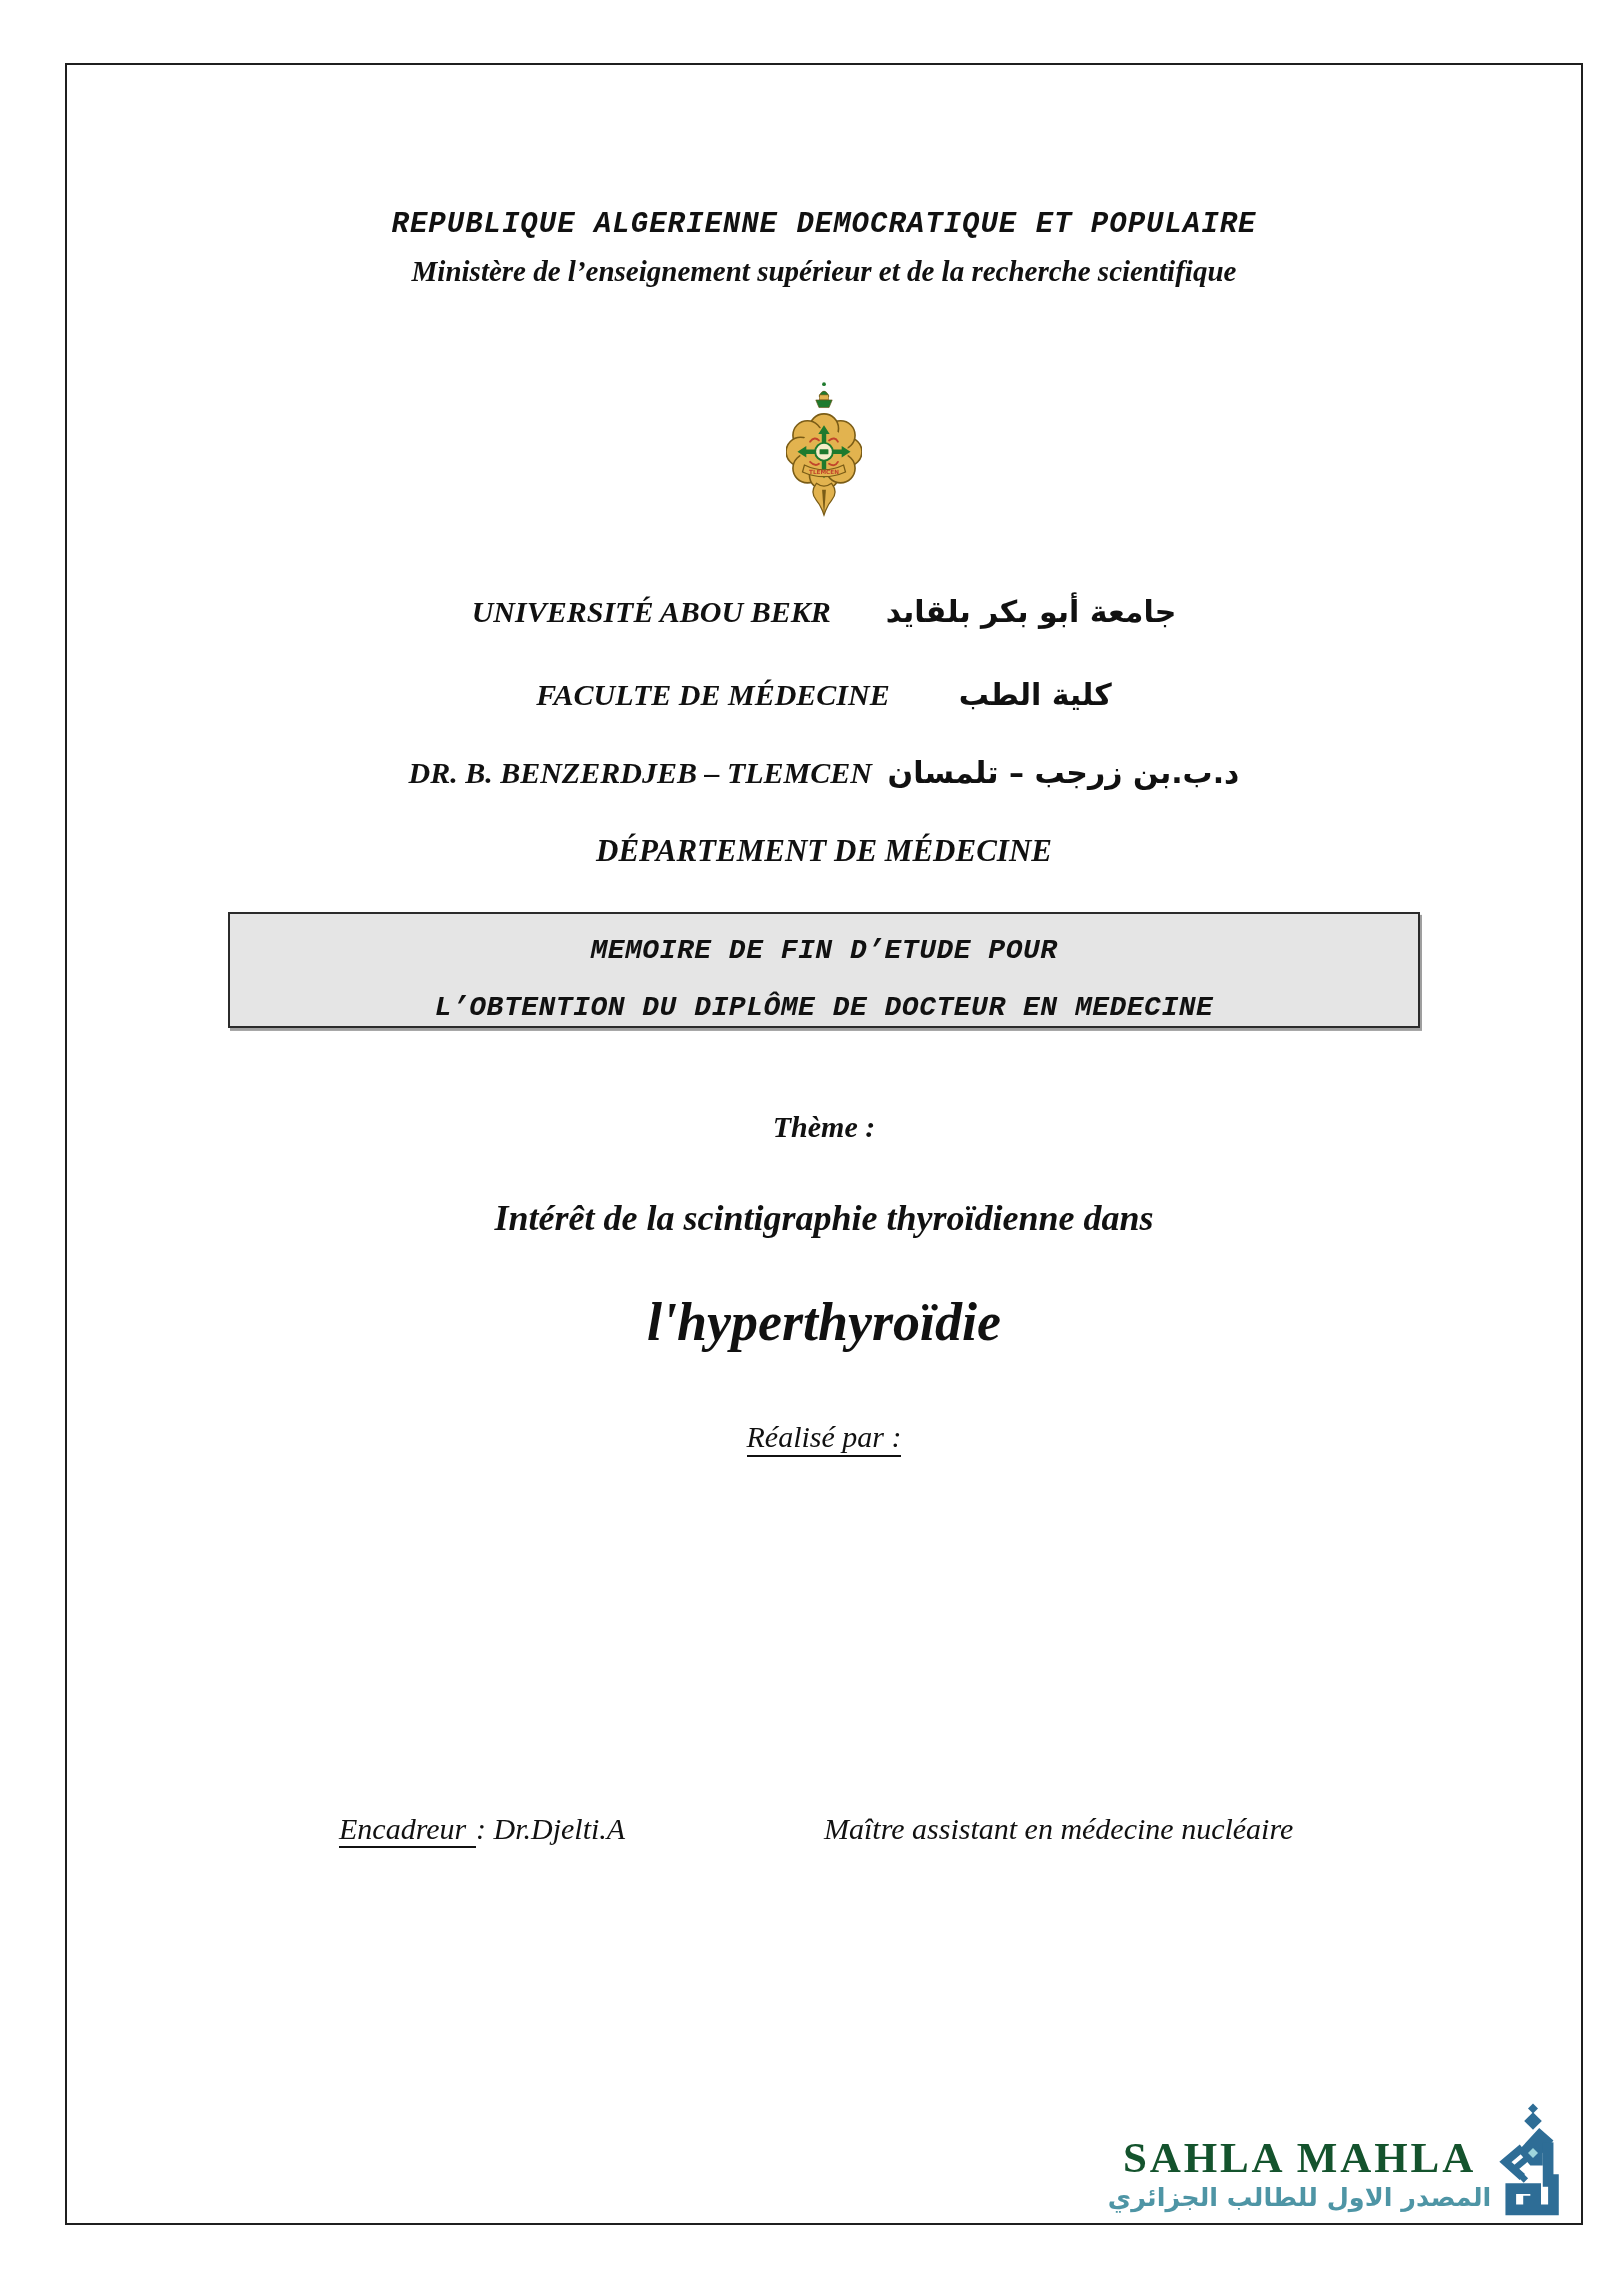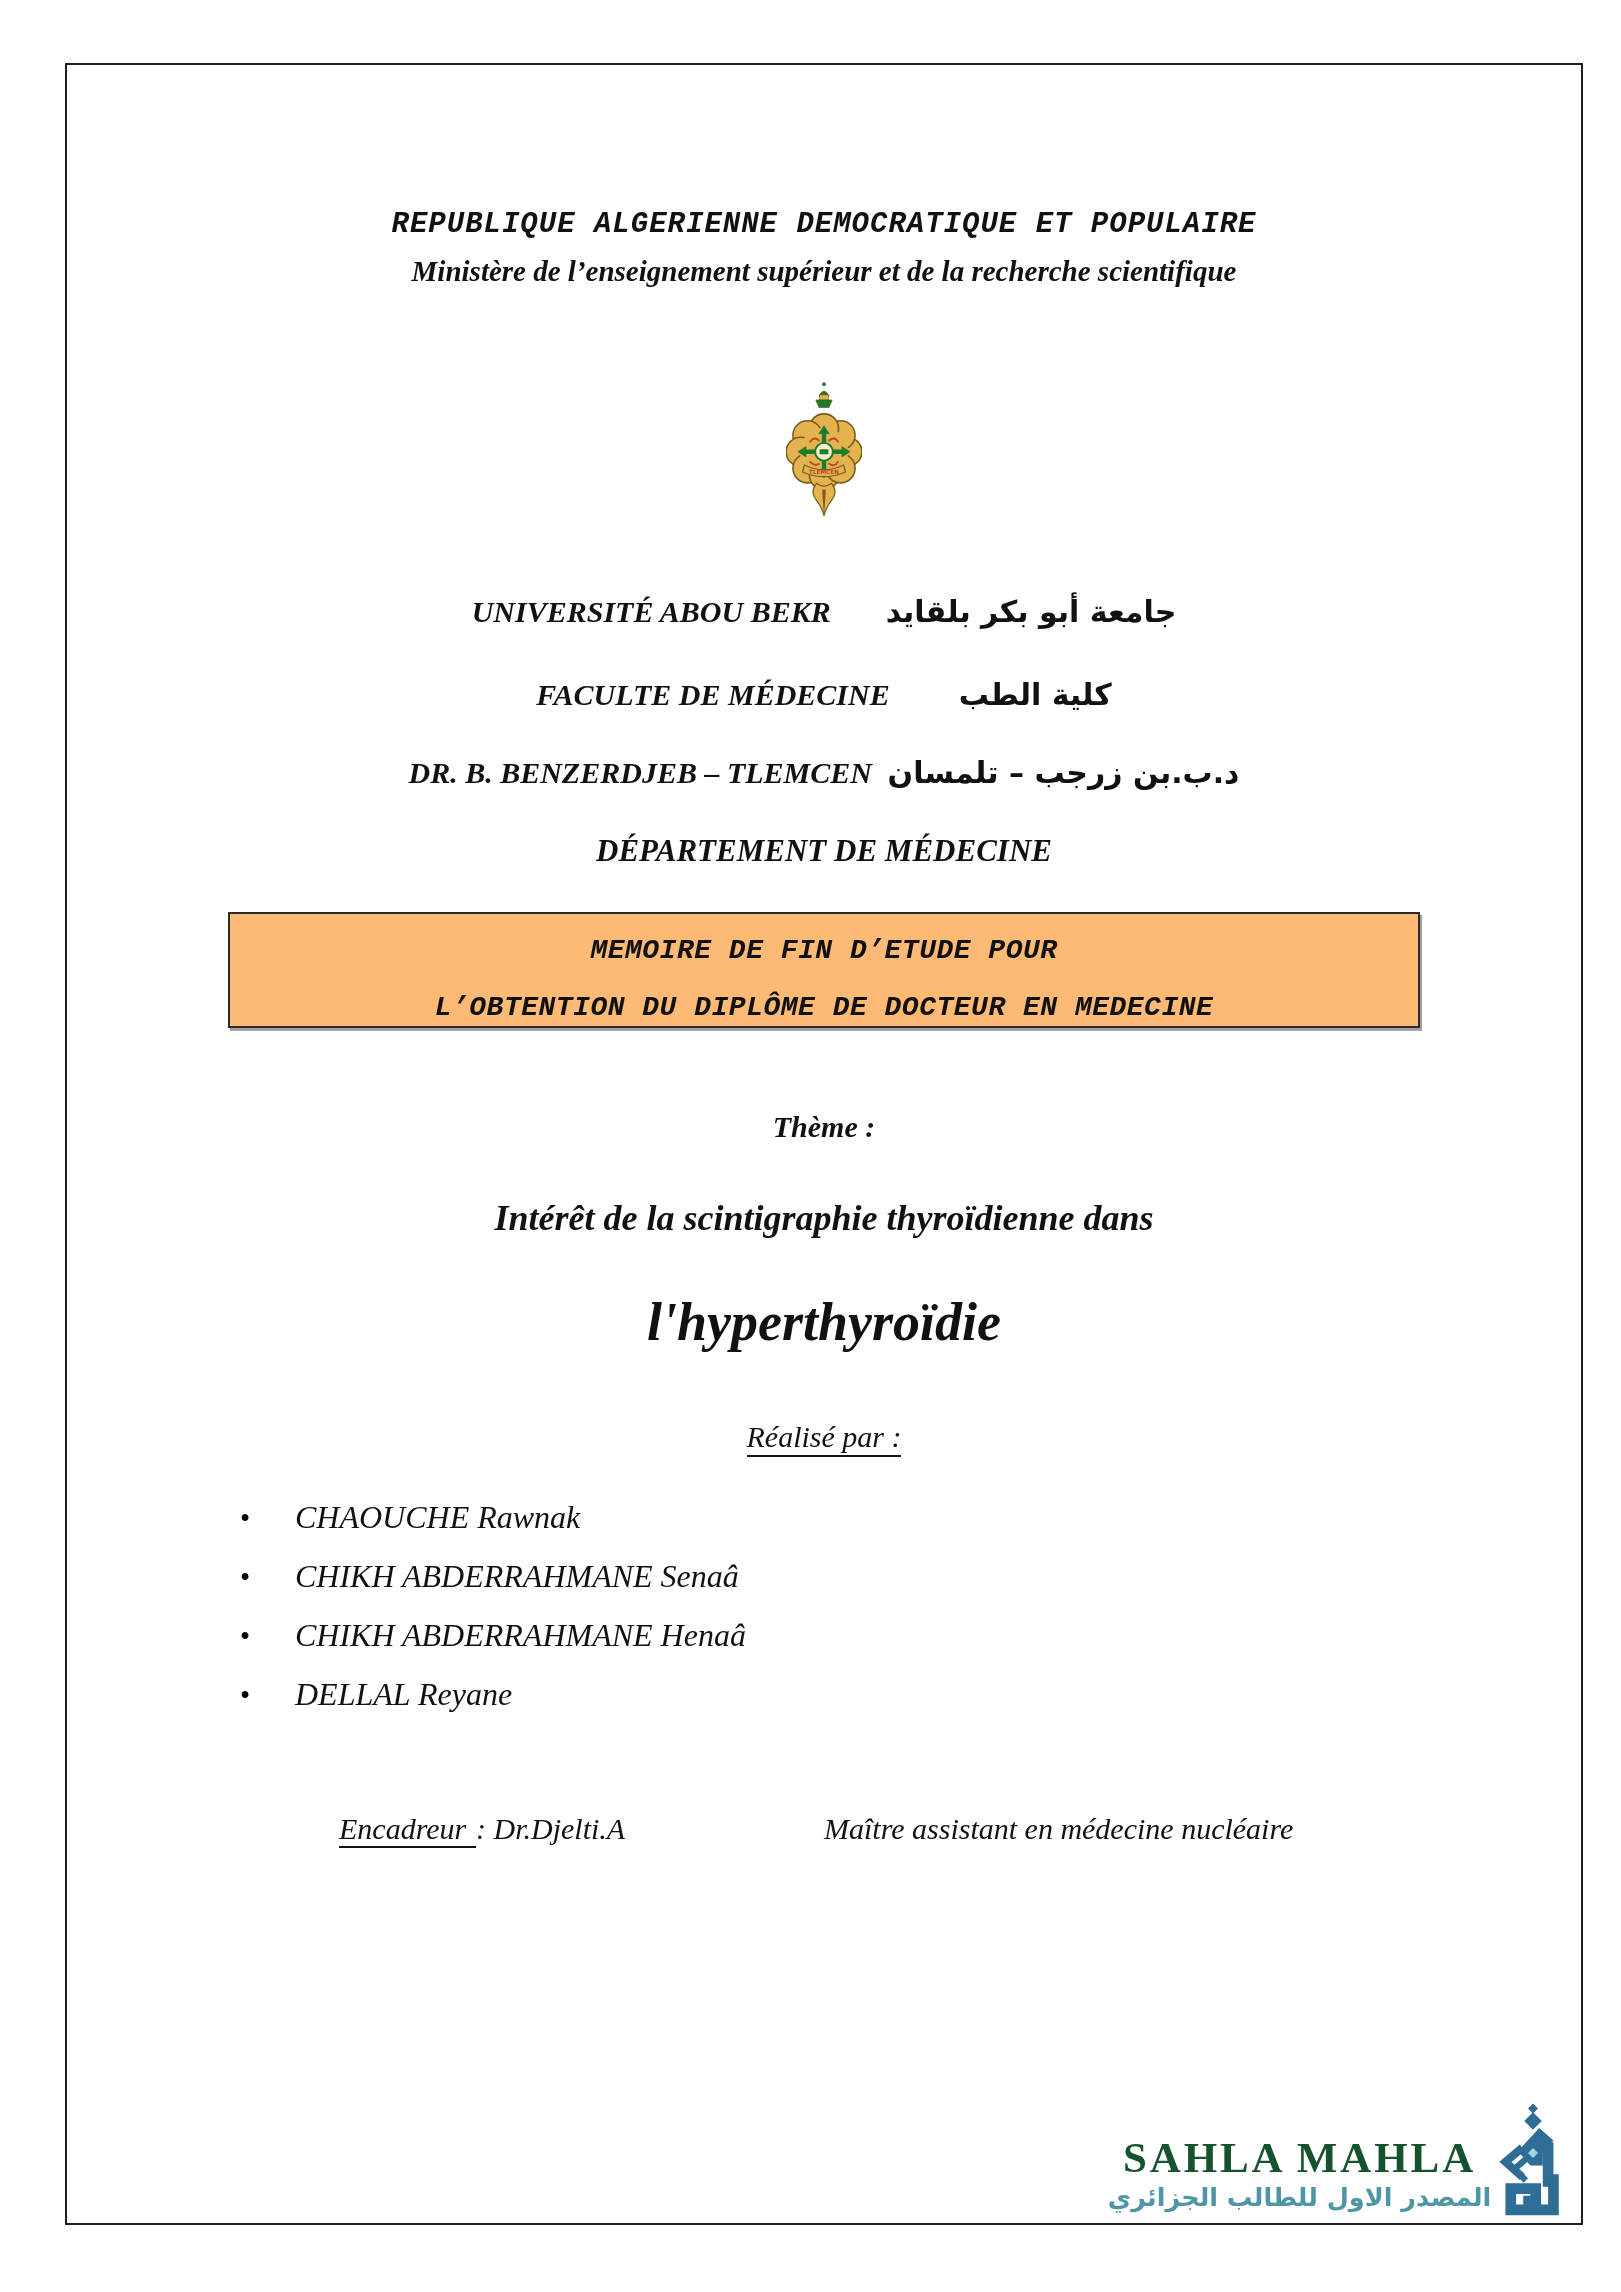--- a/index.html
+++ b/index.html
@@ -23,21 +23,21 @@
   .emblem-row{top:316px;}
   .university{top:529px;font-size:30px;}
   .faculty{top:612px;font-size:30px;}
   .hospital{top:690px;font-size:30px;}
   .department{top:768px;font-size:31px;}
   .gap-lg{display:inline-block;width:55px;}
   .gap-md{display:inline-block;width:69px;}
   .gap-sm{display:inline-block;width:15.7px;}
 
   .memoir-box{position:absolute;top:847px;left:50%;transform:translateX(-50%);
-              width:1192px;height:116px;border:2.9px solid #2b2b2b;background:#fdba74;
+              width:1192px;height:116px;border:2.9px solid #2b2b2b;background:#e5e5e5;
               box-shadow:2px 2.9px 0 #9f9f9f;box-sizing:border-box;text-align:center;}
   .memoir-box .bl{font-size:28px;line-height:57px;letter-spacing:0.5px;}
   .memoir-box .bl1{margin-top:7.8px;}
 
   .theme{top:1045px;font-size:30px;}
   .title1{top:1123px;font-size:36px;line-height:61px;}
   .title2{top:1227px;font-size:54px;line-height:61px;}
   .realise{top:1355px;font-size:30px;}
   .u-line{display:inline-block;border-bottom:2px solid #111;padding-bottom:1px;}
 
@@ -142,26 +142,20 @@
 
   <div class="row theme serif-bi">Thème :</div>
 
   <div class="row title1 serif-bi">Intérêt de la scintigraphie thyroïdienne dans</div>
   <div class="row title2 serif-bi">l'hyperthyroïdie</div>
 
   <div class="row realise serif-i">
     <span class="u-line">Réalisé par :</span>
   </div>
 
-  <ul class="authors">
-    <li>CHAOUCHE Rawnak</li>
-    <li>CHIKH ABDERRAHMANE Senaâ</li>
-    <li>CHIKH ABDERRAHMANE Henaâ</li>
-    <li>DELLAL Reyane</li>
-  </ul>
 
   <div class="encadreur-row">
     <span class="enc-left serif-i">
       <span class="enc-label">Encadreur</span><span>: Dr.Djelti.A</span>
     </span>
     <span class="enc-right serif-i">Maître assistant en médecine nucléaire</span>
   </div>
 
   <div class="brand">
     <div class="brand-text">

